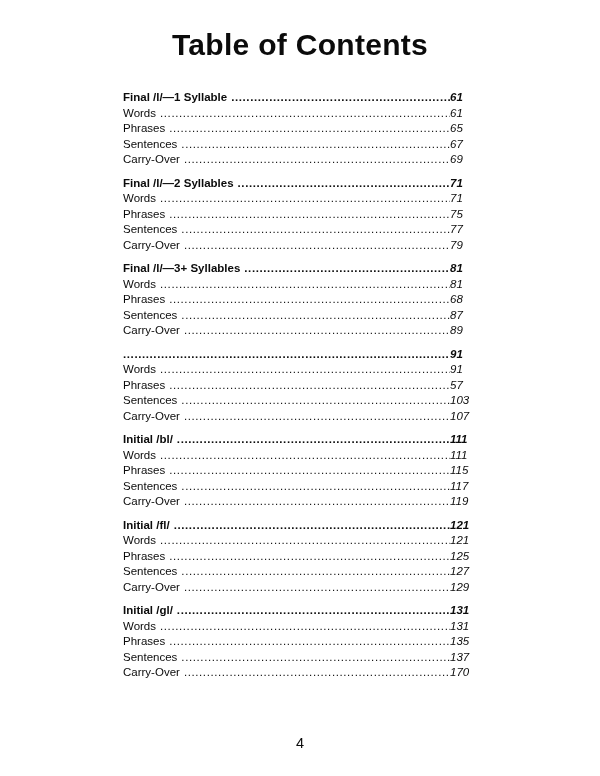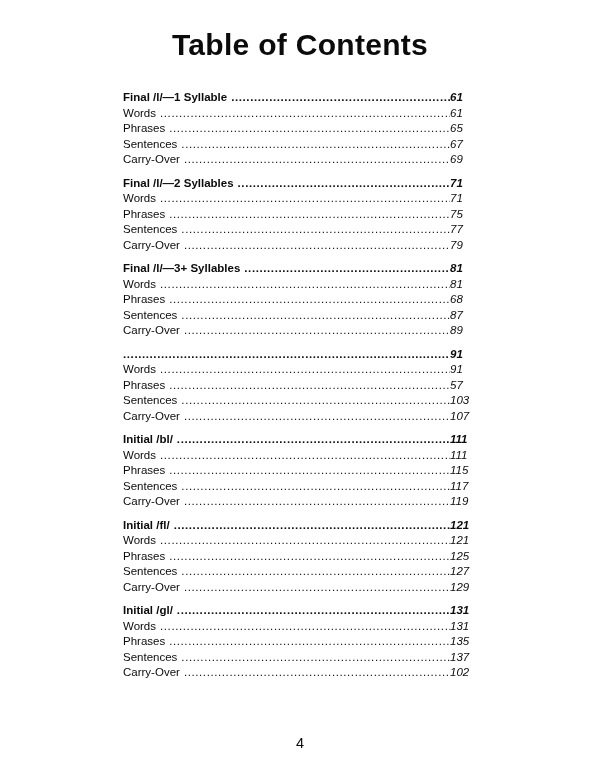--- a/index.html
+++ b/index.html
@@ -269,21 +269,21 @@
           <span class="toc-page">135</span>
         </div>
         <div class="toc-row">
           <span class="toc-label">Sentences</span>
           <span class="toc-dots"></span>
           <span class="toc-page">137</span>
         </div>
         <div class="toc-row">
           <span class="toc-label">Carry-Over</span>
           <span class="toc-dots"></span>
-          <span class="toc-page">102</span>
+          <span class="toc-page">170</span>
         </div>
       </div>
     </div>
 
   <div class="footer">
   </div>
 
   <div class="page-num">4</div>
 </div>
 

